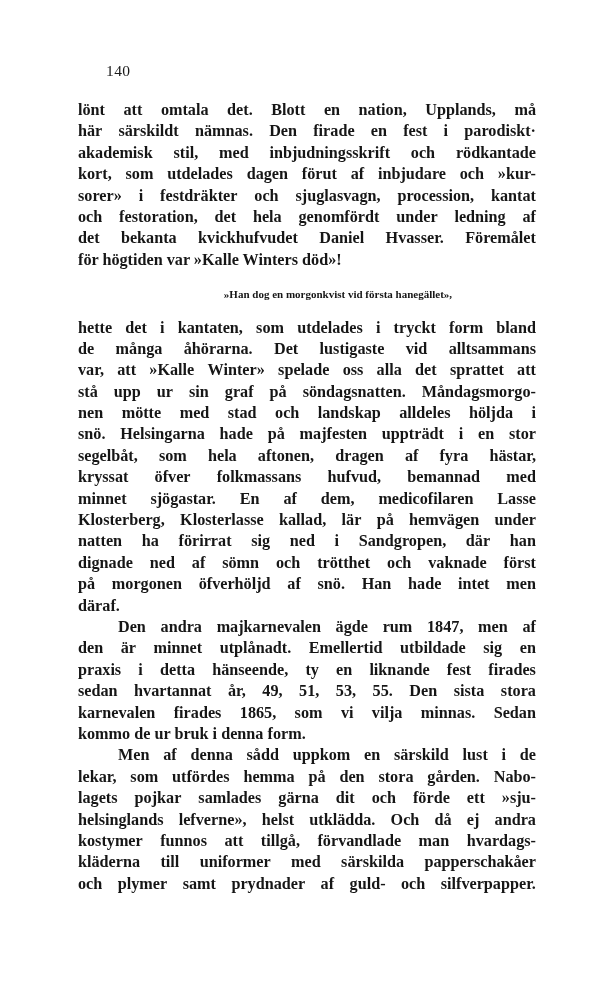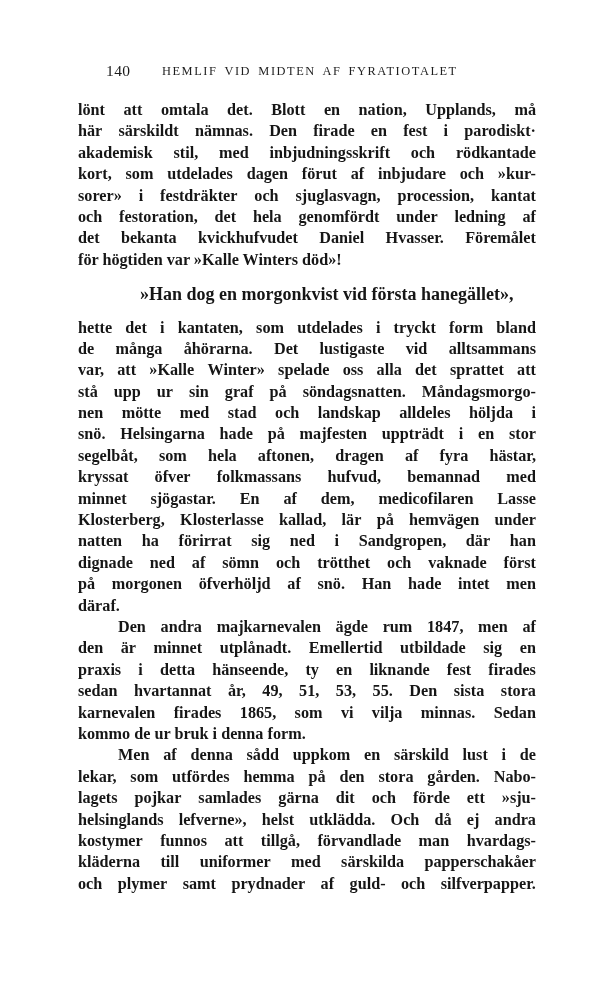--- a/index.html
+++ b/index.html
@@ -76,33 +76,32 @@
   }
   
   .ln.just {
     display: flex;
     justify-content: space-between;
     white-space: normal;
   }
   .ln.just > span { display: inline-block; white-space: pre; }
 
   .ln.indent { padding-left: 40px; }
-  .ln.quote  { padding-left: 62px; font-size: 18px; }
+  .ln.quote  { padding-left: 62px; font-size: 11px; text-align: center; }
 
   .gap-quote-before { height: 13px; }
   .gap-quote-after  { height: 12px; }
 </style>
 </head>
 <body>
 
 <div class="page">
 
   <div class="running-head">
     <span class="folio">140</span>
-    <span class="head-title">HEMLIF VID MIDTEN AF FYRATIOTALET</span>
   </div>
 
   <div class="textblock" id="textblock">
       <div class="para">
         <div class="ln just">
           <span>lönt</span>
           <span>att</span>
           <span>omtala</span>
           <span>det.</span>
           <span>Blott</span>

